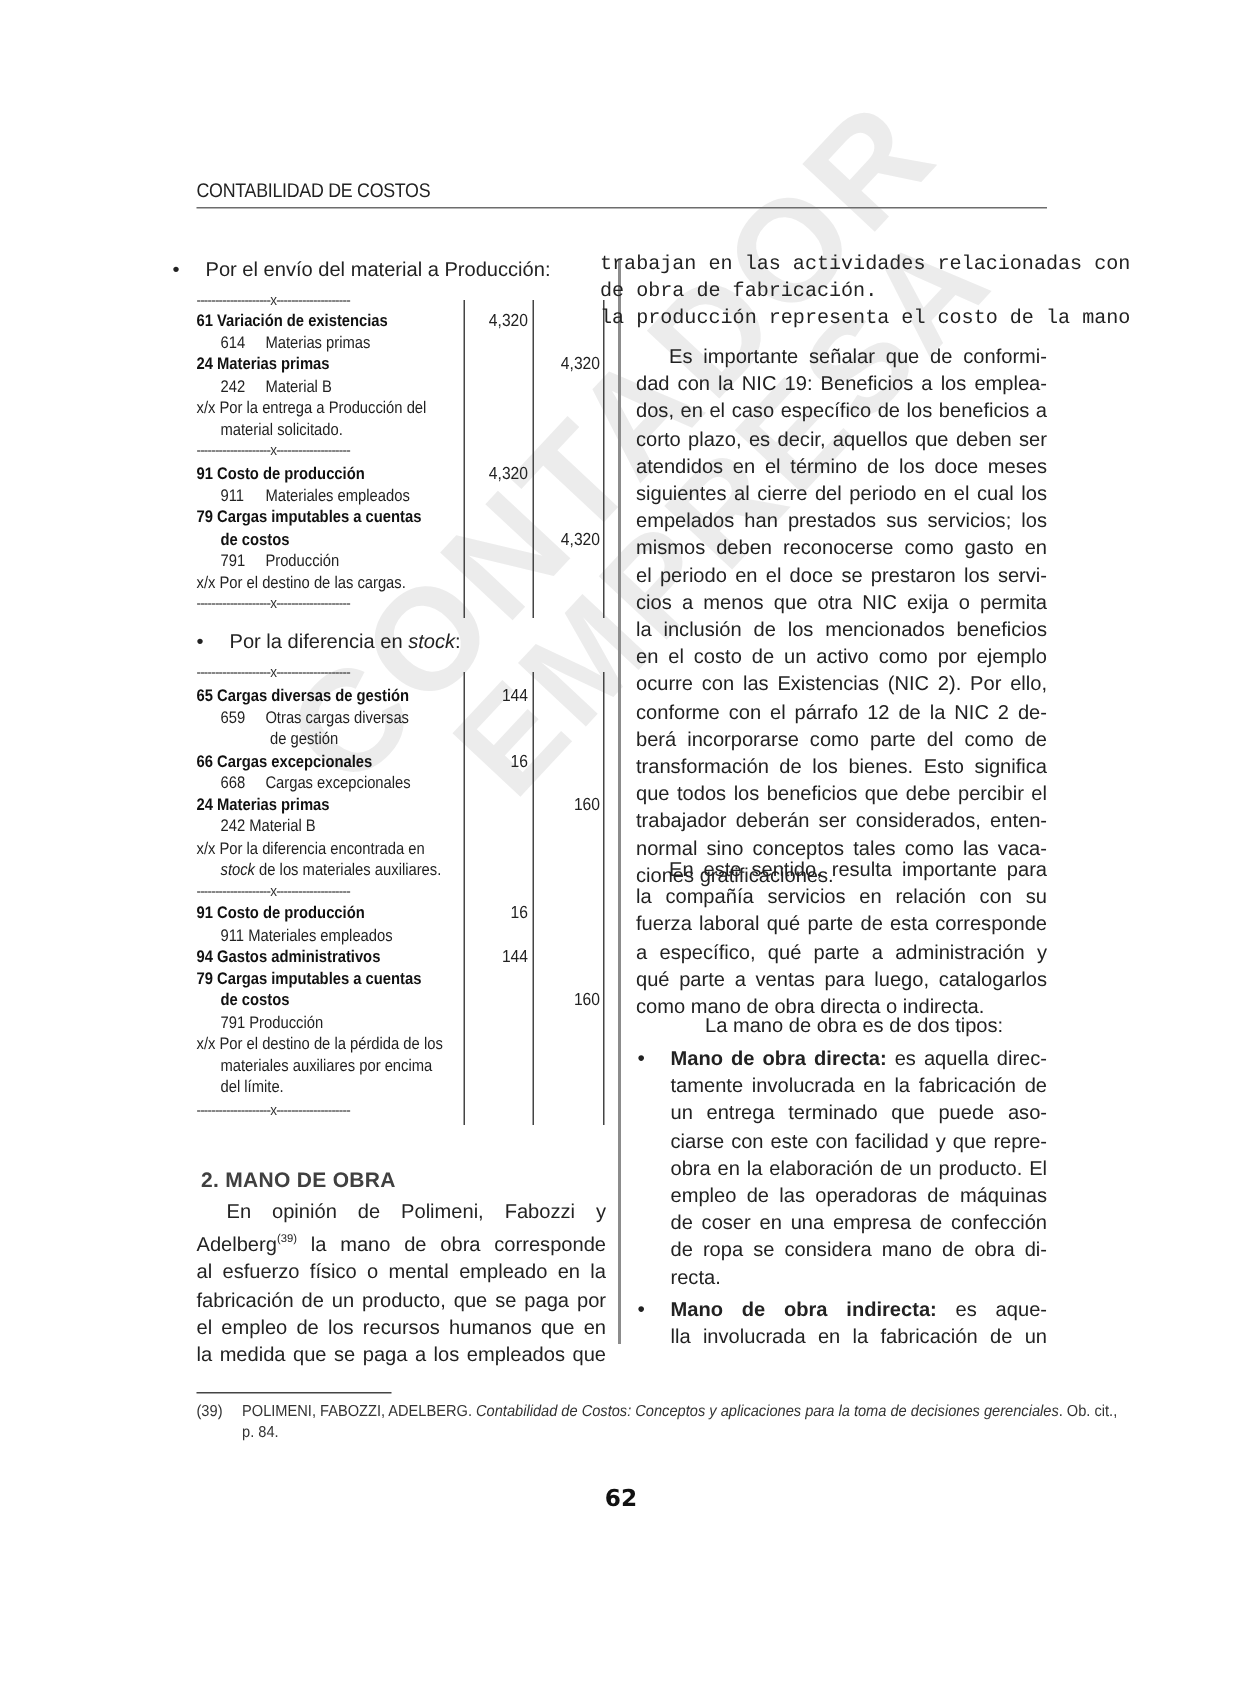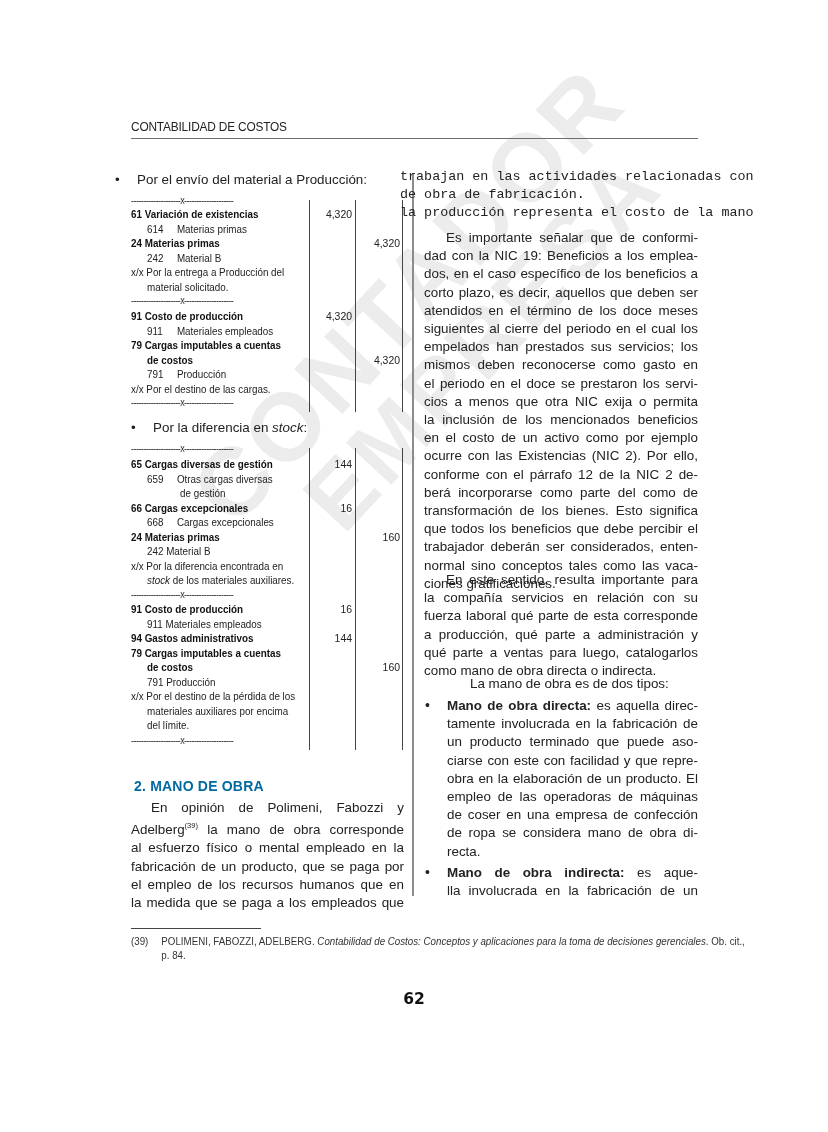--- a/index.html
+++ b/index.html
@@ -19,21 +19,21 @@
   .jrow.bold { font-weight: bold; color: #111; }
   .jrow.ind1 { left: 16px; }
   .jrow.ind2 { left: 49px; }
   .jrow .code { display: inline-block; width: 34px; }
   .jsep { position: absolute; left: 0; font-size: 10px; line-height: 10px; letter-spacing: -0.6px; color: #333; white-space: nowrap; transform: scaleX(0.9); transform-origin: left top; }
   .amt { position: absolute; font-size: 11.6px; line-height: 14.5px; text-align: right; transform: scaleX(0.9); transform-origin: right top; color: #222; }
   .amt.debit { left: 265px; width: 86px; }
 
   .xx { position: absolute; left: 0; font-size: 11.2px; line-height: 14.5px; color: #222; transform: scaleX(0.88); transform-origin: left top; white-space: nowrap; }
 
-  .section-title { position: absolute; left: 134px; top: 778px; font-family: "Liberation Sans", sans-serif; font-size: 14px; font-weight: bold; color: #0369a1; white-space: nowrap; letter-spacing: 0.2px; }
+  .section-title { position: absolute; left: 134px; top: 778px; font-family: "Liberation Sans", sans-serif; font-size: 14px; font-weight: bold; color: #404040; white-space: nowrap; letter-spacing: 0.2px; }
 
   .para { position: absolute; font-size: 13.4px; line-height: 18.2px; color: #222; text-align: justify; }
   .para .line { display: block; white-space: nowrap; text-align: justify; text-align-last: justify; }
   .para .line.last { text-align-last: left; }
   .para sup { font-size: 7.5px; vertical-align: 6px; }
 
   .rbullet { position: absolute; font-size: 14px; color: #222; }
 
   .foot-rule { position: absolute; left: 131px; top: 928px; width: 130px; height: 1px; background: #444; }
   .footnote { position: absolute; left: 131px; top: 934px; width: 570px; font-size: 10.6px; line-height: 14px; color: #333; transform: scaleX(0.92); transform-origin: left top; white-space: nowrap; }
@@ -182,34 +182,34 @@
     <span class="line">que todos los beneficios que debe percibir el</span>
     <span class="line">trabajador deberán ser considerados, enten-</span>
     <span class="line">normal sino conceptos tales como las vaca-</span>
     <span class="line last">ciones gratificaciones.</span>
   </div>
 
   <div class="para" style="left:424px; top:571px; width:274px;">
     <span class="line" style="padding-left:22px;">En este sentido, resulta importante para</span>
     <span class="line">la compañía servicios en relación con su</span>
     <span class="line">fuerza laboral qué parte de esta corresponde</span>
-    <span class="line">a producción, qué parte a administración y</span>
+    <span class="line">a específico, qué parte a administración y</span>
     <span class="line">qué parte a ventas para luego, catalogarlos</span>
     <span class="line last">como mano de obra directa o indirecta.</span>
   </div>
 
   <div class="para" style="left:470px; top:675px; width:252px;">
     <span class="line last">La mano de obra es de dos tipos:</span>
   </div>
 
   <div class="rbullet" style="left:425px; top:697px;">•</div>
   <div class="para" style="left:447px; top:697px; width:251px;">
     <span class="line"><b>Mano de obra directa:</b><span> es aquella direc-</span></span>
     <span class="line">tamente involucrada en la fabricación de</span>
-    <span class="line">un producto terminado que puede aso-</span>
+    <span class="line">un entrega terminado que puede aso-</span>
     <span class="line">ciarse con este con facilidad y que repre-</span>
     <span class="line">obra en la elaboración de un producto. El</span>
     <span class="line">empleo de las operadoras de máquinas</span>
     <span class="line">de coser en una empresa de confección</span>
     <span class="line">de ropa se considera mano de obra di-</span>
     <span class="line last">recta.</span>
   </div>
 
   <div class="rbullet" style="left:425px; top:864px;">•</div>
   <div class="para" style="left:447px; top:864px; width:251px;">

